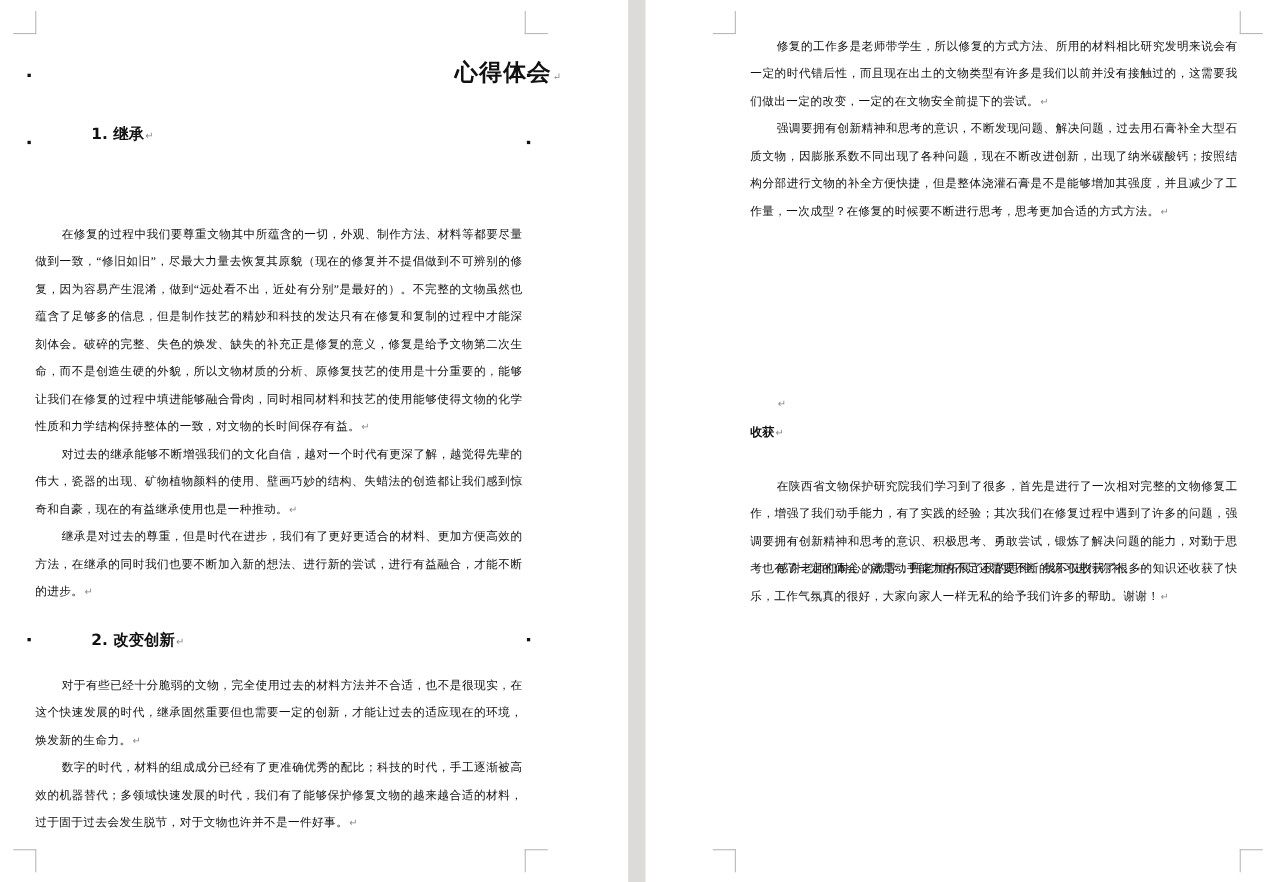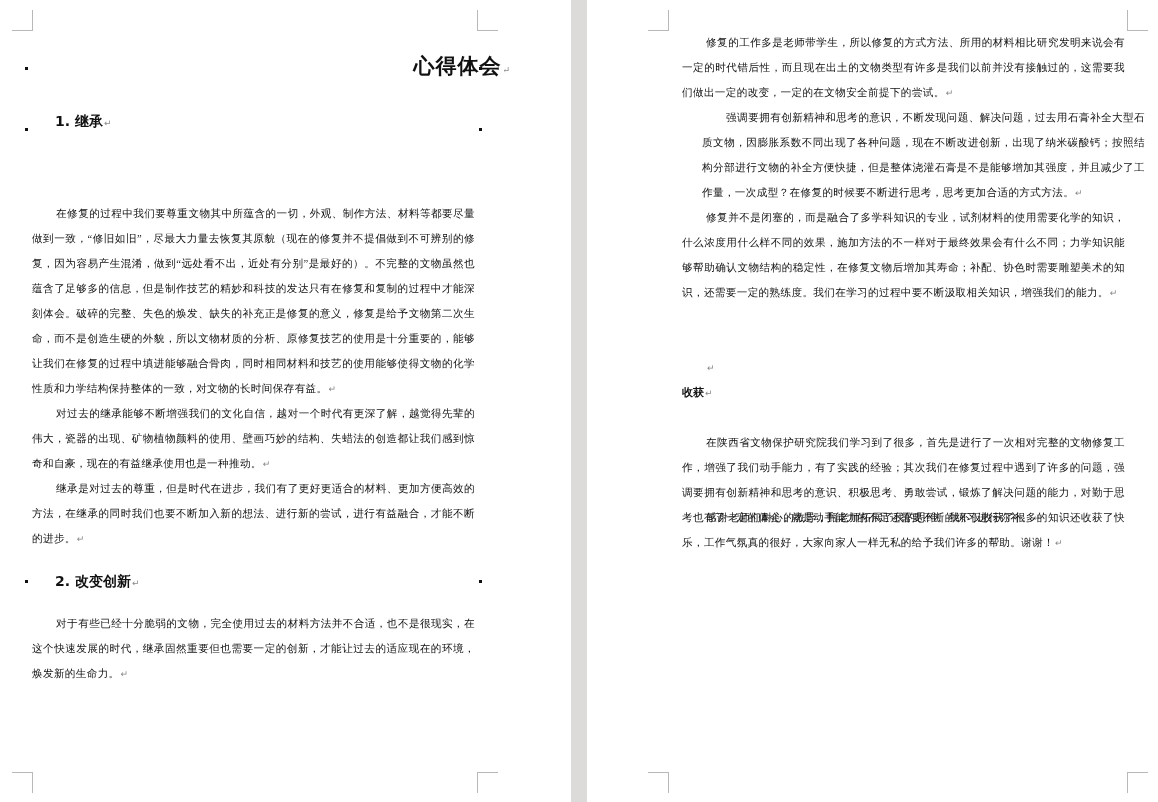--- a/index.html
+++ b/index.html
@@ -17,21 +17,21 @@
   .corner { position: absolute; width: 20px; height: 20px; border-color: #b8b8b8; border-style: solid; border-width: 0; }
   .c-tl { border-right-width: 1px; border-bottom-width: 1px; }
   .c-tr { border-left-width: 1px; border-bottom-width: 1px; }
   .c-bl { border-right-width: 1px; border-top-width: 1px; }
   .c-br { border-left-width: 1px; border-top-width: 1px; }
 
   .mark { position: absolute; width: 3px; height: 3px; background: #111; }
 
   .title { position: absolute; left: 0; width: 511px; top: 52px; text-align: right;
     font-family: "DejaVu Serif", "Liberation Serif", serif; font-weight: bold; font-size: 21px; letter-spacing: 1px; }
-  .h2 { position: absolute; font-weight: bold; font-size: 14px; white-space: nowrap; }
+  .h2 { position: absolute; font-weight: bold; font-size: 14px; white-space: nowrap; margin-left: 28px; }
   .h3 { position: absolute; font-weight: bold; font-size: 11px; white-space: nowrap; }
   .para-mark { color: #888; font-size: 9px; font-weight: normal; margin-left: 1px; }
 
   .para { position: absolute; font-size: 10.6px; line-height: 25px; text-align: justify;
     text-justify: inter-character; letter-spacing: 0.35px; font-family: Liberation Serif, serif; }
   .para .indent { display: inline-block; width: 24px; }
   .left-col { left: 32px; width: 443px; }
   .right-col { left: 95px; width: 443px; }
 </style>
 </head>
@@ -62,31 +62,31 @@
 
   <div class="para left-col" style="top:201px;"><span class="indent"></span><span>在修复的过程中我们要尊重文物其中所蕴含的一切，外观、制作方法、材料等都要尽量做到一致，“修旧如旧”，尽最大力量去恢复其原貌（现在的修复并不提倡做到不可辨别的修复，因为容易产生混淆，做到“远处看不出，近处有分别”是最好的）。不完整的文物虽然也蕴含了足够多的信息，但是制作技艺的精妙和科技的发达只有在修复和复制的过程中才能深刻体会。破碎的完整、失色的焕发、缺失的补充正是修复的意义，修复是给予文物第二次生命，而不是创造生硬的外貌，所以文物材质的分析、原修复技艺的使用是十分重要的，能够让我们在修复的过程中填进能够融合骨肉，同时相同材料和技艺的使用能够使得文物的化学性质和力学结构保持整体的一致，对文物的长时间保存有益。</span><span class="para-mark">↵</span></div>
   <div class="para left-col" style="top:401px;"><span class="indent"></span><span>对过去的继承能够不断增强我们的文化自信，越对一个时代有更深了解，越觉得先辈的伟大，瓷器的出现、矿物植物颜料的使用、壁画巧妙的结构、失蜡法的创造都让我们感到惊奇和自豪，现在的有益继承使用也是一种推动。</span><span class="para-mark">↵</span></div>
   <div class="para left-col" style="top:476px;"><span class="indent"></span><span>继承是对过去的尊重，但是时代在进步，我们有了更好更适合的材料、更加方便高效的方法，在继承的同时我们也要不断加入新的想法、进行新的尝试，进行有益融合，才能不断的进步。</span><span class="para-mark">↵</span></div>
 
   <div class="h2" style="left:55px; top:573px;">
     <span>2. 改变创新</span><span class="para-mark">↵</span>
   </div>
 
   <div class="para left-col" style="top:611px;"><span class="indent"></span><span>对于有些已经十分脆弱的文物，完全使用过去的材料方法并不合适，也不是很现实，在这个快速发展的时代，继承固然重要但也需要一定的创新，才能让过去的适应现在的环境，焕发新的生命力。</span><span class="para-mark">↵</span></div>
+  <div class="para left-col" style="top:686px;"><span class="indent"></span><span>数字的时代，材料的组成成分已经有了更准确优秀的配比；科技的时代，手工逐渐被高效的机器替代；多领域快速发展的时代，我们有了能够保护修复文物的越来越合适的材料，过于固于过去会发生脱节，对于文物也许并不是一件好事。</span><span class="para-mark">↵</span></div>
 </div>
 
 <div class="page" id="page-right">
   <div class="corner c-tl" style="left:61px; top:10px;"></div>
   <div class="corner c-tr" style="left:540px; top:10px;"></div>
   <div class="corner c-bl" style="left:61px; top:772px;"></div>
   <div class="corner c-br" style="left:540px; top:772px;"></div>
 
   <div class="para right-col" style="top:30px;"><span class="indent"></span><span>修复的工作多是老师带学生，所以修复的方式方法、所用的材料相比研究发明来说会有一定的时代错后性，而且现在出土的文物类型有许多是我们以前并没有接触过的，这需要我们做出一定的改变，一定的在文物安全前提下的尝试。</span><span class="para-mark">↵</span></div>
-  <div class="para right-col" style="top:105px;margin-left:20px;"><span class="indent"></span><span>强调要拥有创新精神和思考的意识，不断发现问题、解决问题，过去用石膏补全大型石质文物，因膨胀系数不同出现了各种问题，现在不断改进创新，出现了纳米碳酸钙；按照结构分部进行文物的补全方便快捷，但是整体浇灌石膏是不是能够增加其强度，并且减少了工作量，一次成型？在修复的时候要不断进行思考，思考更加合适的方式方法。</span><span class="para-mark">↵</span></div>
-  <div class="para right-col" style="top:205px;"><span class="indent"></span><span>修复并不是闭塞的，而是融合了多学科知识的专业，试剂材料的使用需要化学的知识，什么浓度用什么样不同的效果，施加方法的不一样对于最终效果会有什么不同；力学知识能够帮助确认文物结构的稳定性，在修复文物后增加其寿命；补配、协色时需要雕塑美术的知识，还需要一定的熟练度。我们在学习的过程中要不断汲取相关知识，增强我们的能力。</span><span class="para-mark">↵</span></div>
+  <div class="para right-col" style="top:105px;"><span class="indent"></span><span>强调要拥有创新精神和思考的意识，不断发现问题、解决问题，过去用石膏补全大型石质文物，因膨胀系数不同出现了各种问题，现在不断改进创新，出现了纳米碳酸钙；按照结构分部进行文物的补全方便快捷，但是整体浇灌石膏是不是能够增加其强度，并且减少了工作量，一次成型？在修复的时候要不断进行思考，思考更加合适的方式方法。</span><span class="para-mark">↵</span></div>
 
   <div class="para right-col" style="top:355px;"><span class="indent"></span><span class="para-mark">↵</span></div>
 
   <div class="h3" style="left:95px; top:385px;">
     <span>收获</span><span class="para-mark">↵</span>
   </div>
 
   <div class="para right-col" style="top:430px;"><span class="indent"></span><span>在陕西省文物保护研究院我们学习到了很多，首先是进行了一次相对完整的文物修复工作，增强了我们动手能力，有了实践的经验；其次我们在修复过程中遇到了许多的问题，强调要拥有创新精神和思考的意识、积极思考、勇敢尝试，锻炼了解决问题的能力，对勤于思考也有了一定的体会，就是动手能力的不足还需要不断的练习进行弥补。</span><span class="para-mark">↵</span></div>
   <div class="para right-col" style="top:505px;"><span class="indent"></span><span>感谢老师们耐心的教导，甄老师拓展了我的思维。我不仅收获了很多的知识还收获了快乐，工作气氛真的很好，大家向家人一样无私的给予我们许多的帮助。谢谢！</span><span class="para-mark">↵</span></div>
 </div>

